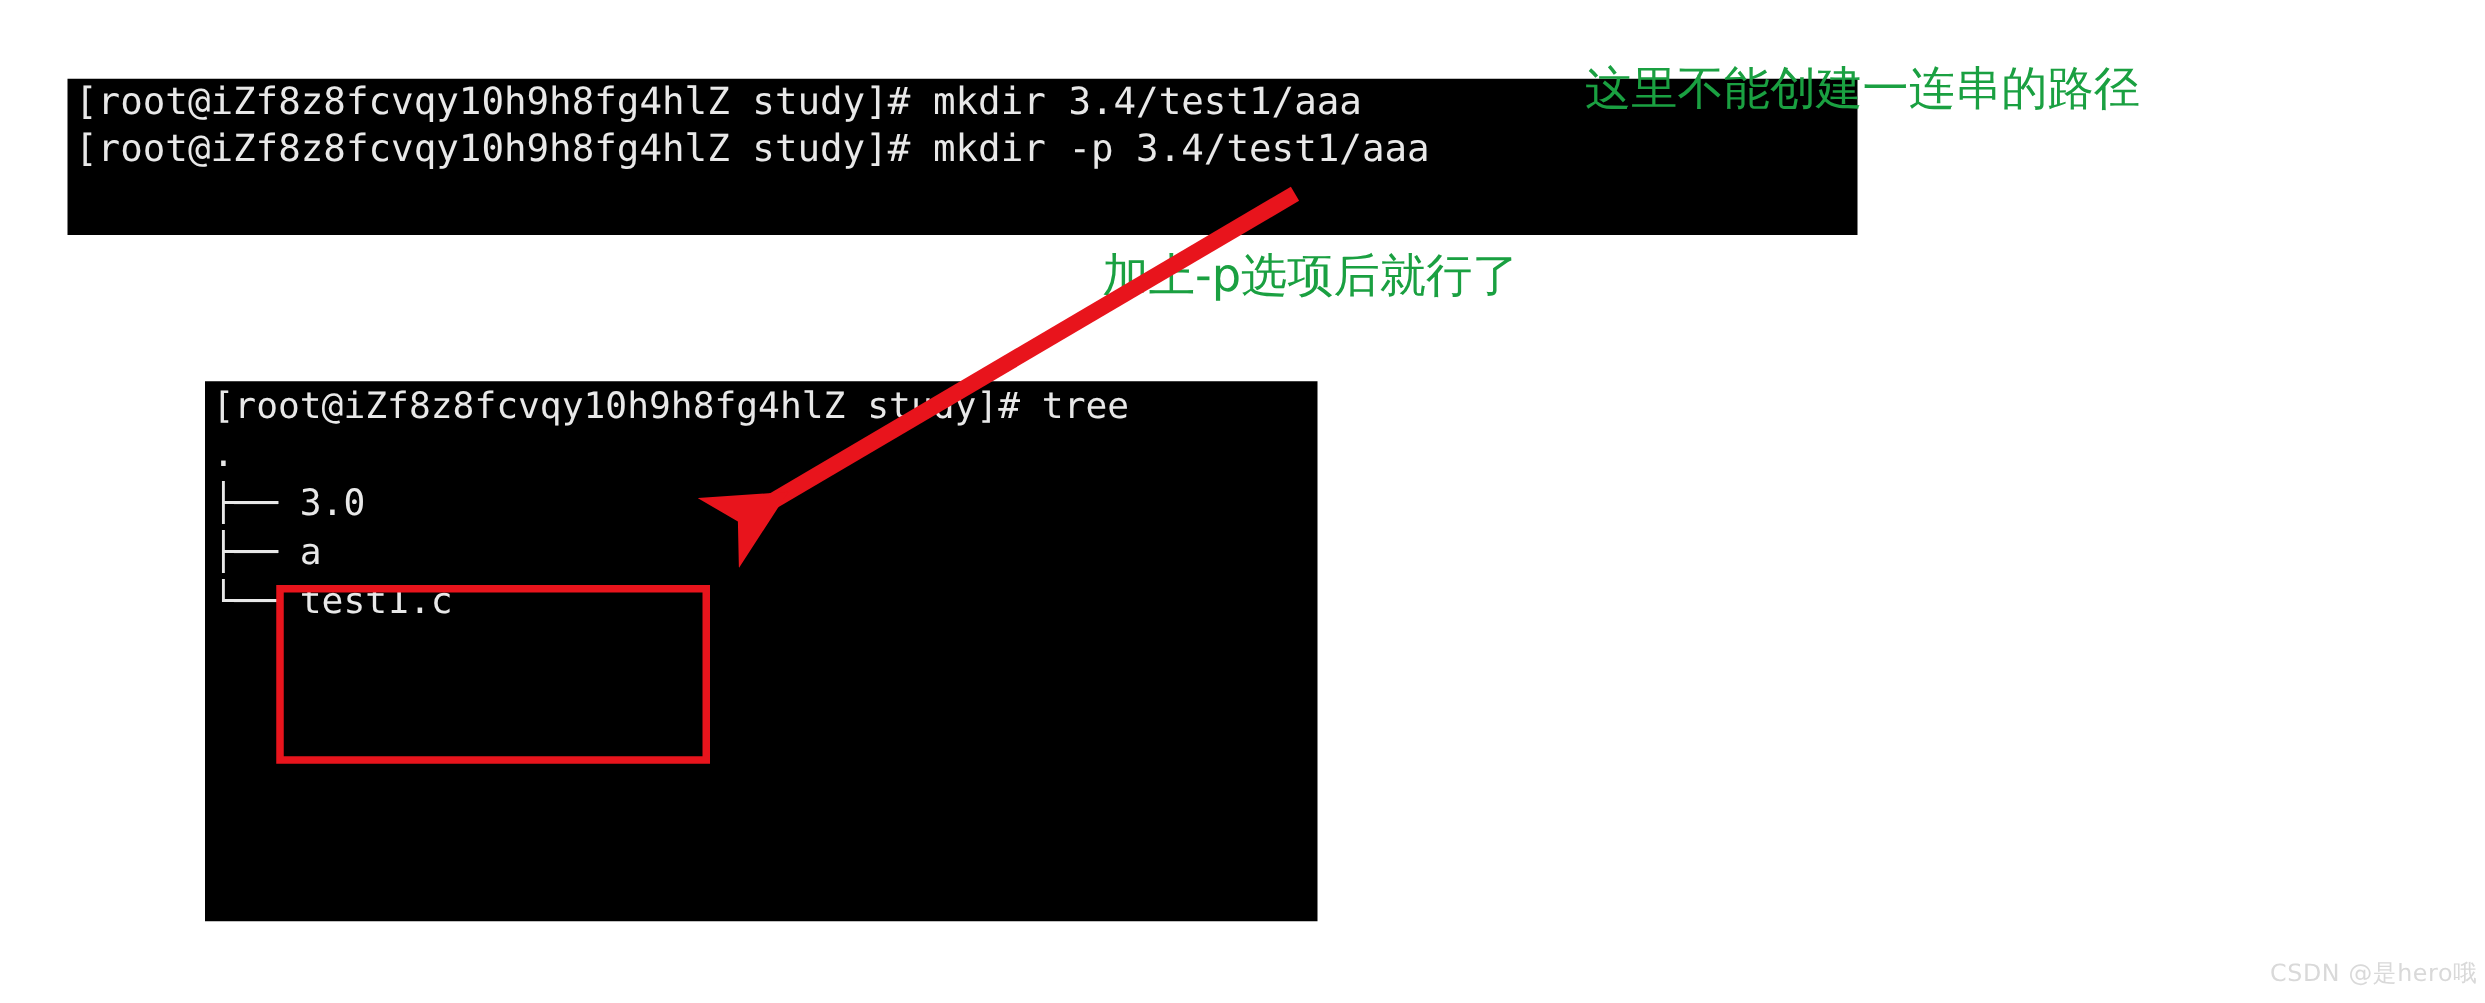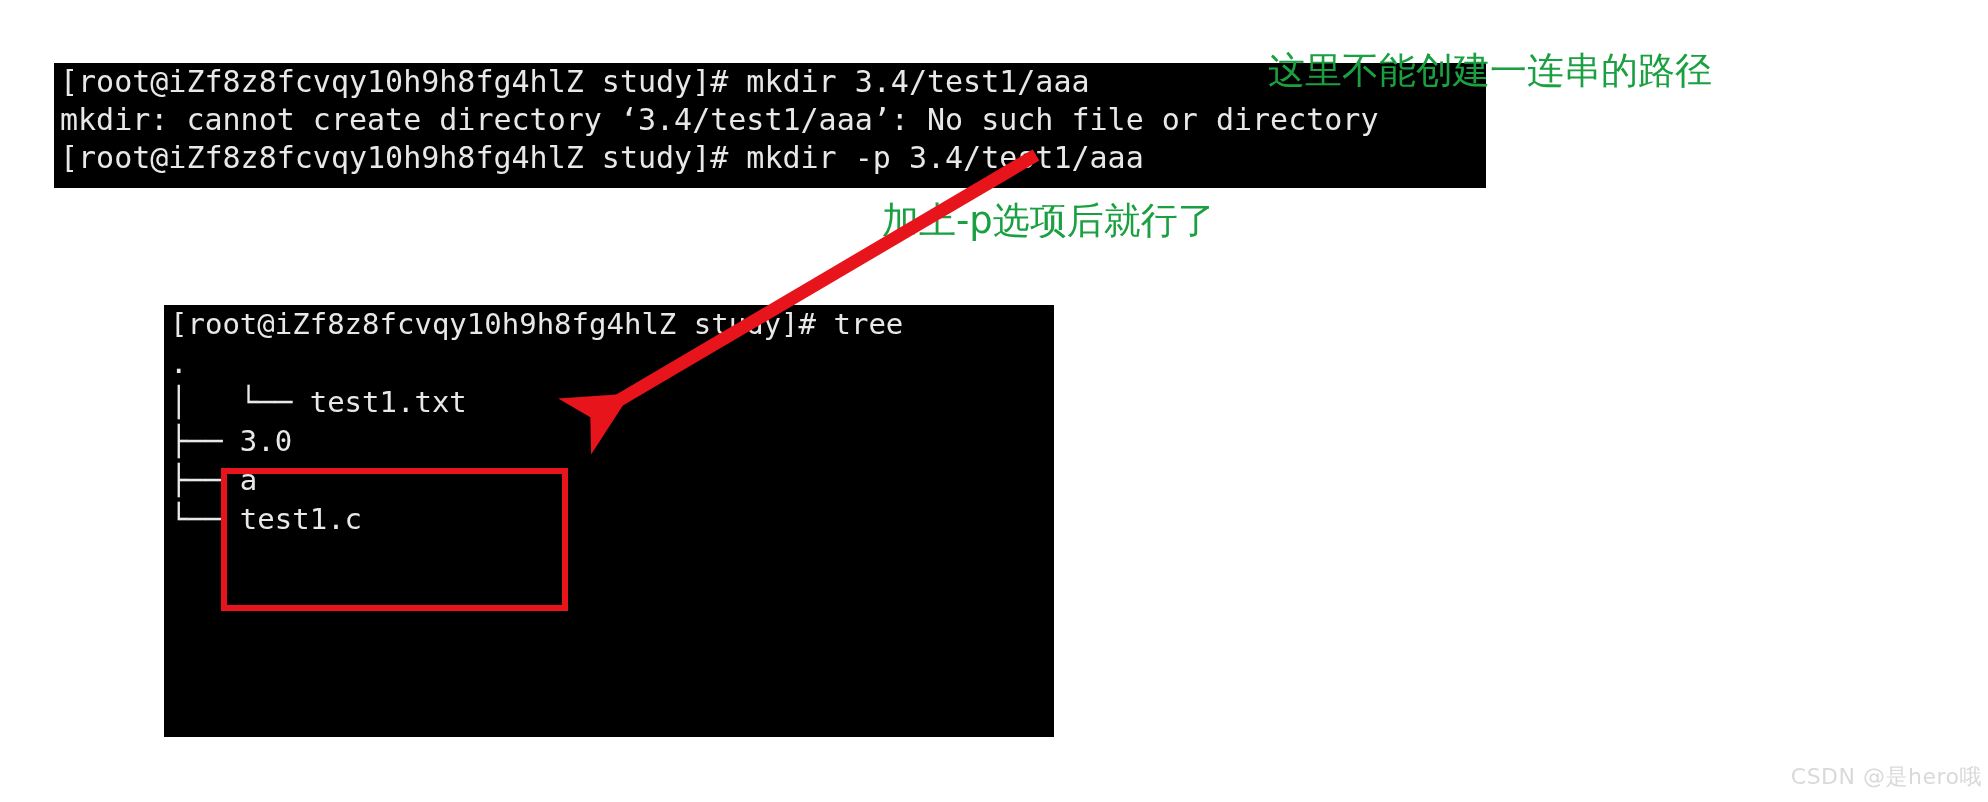--- a/index.html
+++ b/index.html
@@ -100,42 +100,40 @@
     pointer-events: none;
   }
 
   
   #watermark {
     position: absolute;
     right: 22px;
     bottom: 10px;
     color: #d9d9d9;
     font-family: "DejaVu Sans", sans-serif;
-    font-size: 22px;
+    font-size: 19px;
     letter-spacing: .5px;
     white-space: pre;
   }
 </style>
 </head>
 <body>
 
 <div class="stage">
 
   <div class="terminal" id="terminal-top">
 
     <div class="term-line">[root@iZf8z8fcvqy10h9h8fg4hlZ study]# mkdir 3.4/test1/aaa</div>
-    <div class="term-line">mkdir: cannot create directory ‘3.4/test1/aaa’: No such file or directory</div>
     <div class="term-line">[root@iZf8z8fcvqy10h9h8fg4hlZ study]# mkdir -p 3.4/test1/aaa</div>
   </div>
 
   <div class="terminal" id="terminal-bottom">
 
     <div class="term-line">[root@iZf8z8fcvqy10h9h8fg4hlZ study]# tree</div>
     <div class="term-line">.</div>
-    <div class="term-line">│   └── test1.txt</div>
     <div class="term-line">├── 3.0</div>
     <div class="term-line">├── a</div>
     <div class="term-line">└── test1.c</div>
   </div>
 
   <div id="highlight-box"></div>
 
   <div class="annotation" id="annotation-no-chain">这里不能创建一连串的路径</div>
 
   <div class="annotation" id="annotation-p-option">加上-p选项后就行了</div>

